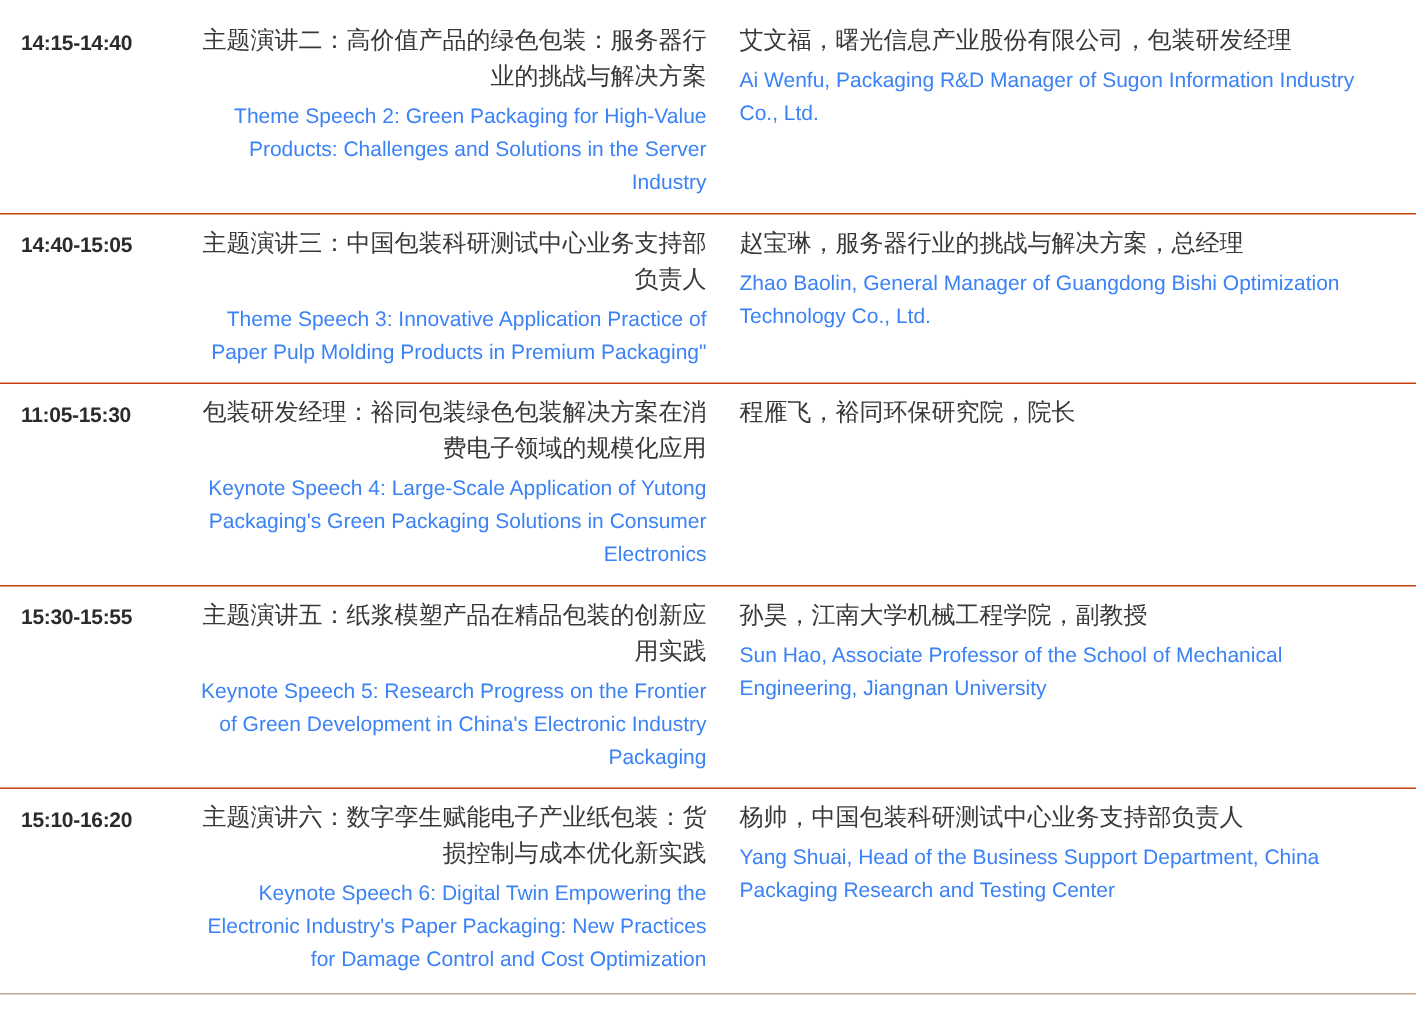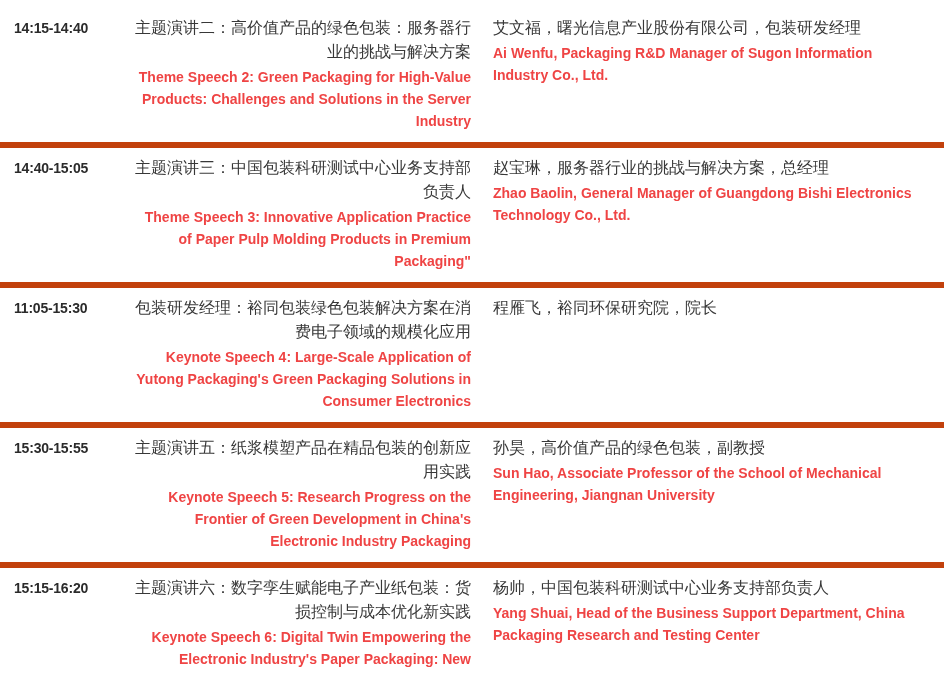--- a/index.html
+++ b/index.html
@@ -19,42 +19,41 @@
     padding-top: 8px;
     box-sizing: border-box;
   }
   .row {
     display: grid;
     grid-template-columns: 119px 360px 1fr;
     padding: 8px 14px 10px 14px;
     box-sizing: border-box;
   }
   .row + .row {
-    border-top: 6px solid #c2410c;
+    border-top: 1px solid #c2410c;
   }
   .cell-time {
     font-size: 14px;
     font-weight: 700;
     line-height: 24px;
     color: #2b2b2b;
     letter-spacing: -0.2px;
   }
   .cell-topic { padding-right: 22px; text-align: right; }
   .cell-speaker { padding-right: 6px; }
   .cn {
     font-size: 16px;
     line-height: 24px;
     color: #383838;
   }
   .en {
     font-size: 14px;
     line-height: 22px;
-    color: #ef4444;
+    color: #3b82f6;
     margin-top: 2px;
-    font-weight: bold;
   }
   .footnote {
     border-top: 1px solid #c2a38d;
     margin-top: 2px;
     padding: 8px 14px 0 14px;
   }
   .footnote-cn {
     font-size: 15px;
     line-height: 26px;
     color: #383838;
@@ -78,21 +77,21 @@
   </div>
 
   <div class="row">
     <div class="cell-time">14:40-15:05</div>
     <div class="cell-topic">
       <div class="cn">主题演讲三：中国包装科研测试中心业务支持部负责人</div>
       <div class="en">Theme Speech 3: Innovative Application Practice of Paper Pulp Molding Products in Premium Packaging"</div>
     </div>
     <div class="cell-speaker">
       <div class="cn">赵宝琳，服务器行业的挑战与解决方案，总经理</div>
-      <div class="en">Zhao Baolin, General Manager of Guangdong Bishi Electronics Technology Co., Ltd.</div>
+      <div class="en">Zhao Baolin, General Manager of Guangdong Bishi Optimization Technology Co., Ltd.</div>
     </div>
   </div>
 
   <div class="row">
     <div class="cell-time">11:05-15:30</div>
     <div class="cell-topic">
       <div class="cn">包装研发经理：裕同包装绿色包装解决方案在消费电子领域的规模化应用</div>
       <div class="en">Keynote Speech 4: Large-Scale Application of Yutong Packaging's Green Packaging Solutions in Consumer Electronics</div>
     </div>
     <div class="cell-speaker">
@@ -100,27 +99,27 @@
     </div>
   </div>
 
   <div class="row">
     <div class="cell-time">15:30-15:55</div>
     <div class="cell-topic">
       <div class="cn">主题演讲五：纸浆模塑产品在精品包装的创新应用实践</div>
       <div class="en">Keynote Speech 5: Research Progress on the Frontier of Green Development in China's Electronic Industry Packaging</div>
     </div>
     <div class="cell-speaker">
-      <div class="cn">孙昊，高价值产品的绿色包装，副教授</div>
+      <div class="cn">孙昊，江南大学机械工程学院，副教授</div>
       <div class="en">Sun Hao, Associate Professor of the School of Mechanical Engineering, Jiangnan University</div>
     </div>
   </div>
 
   <div class="row">
-    <div class="cell-time">15:15-16:20</div>
+    <div class="cell-time">15:10-16:20</div>
     <div class="cell-topic">
       <div class="cn">主题演讲六：数字孪生赋能电子产业纸包装：货损控制与成本优化新实践</div>
       <div class="en">Keynote Speech 6: Digital Twin Empowering the Electronic Industry's Paper Packaging: New Practices for Damage Control and Cost Optimization</div>
     </div>
     <div class="cell-speaker">
       <div class="cn">杨帅，中国包装科研测试中心业务支持部负责人</div>
       <div class="en">Yang Shuai, Head of the Business Support Department, China Packaging Research and Testing Center</div>
     </div>
   </div>
 

